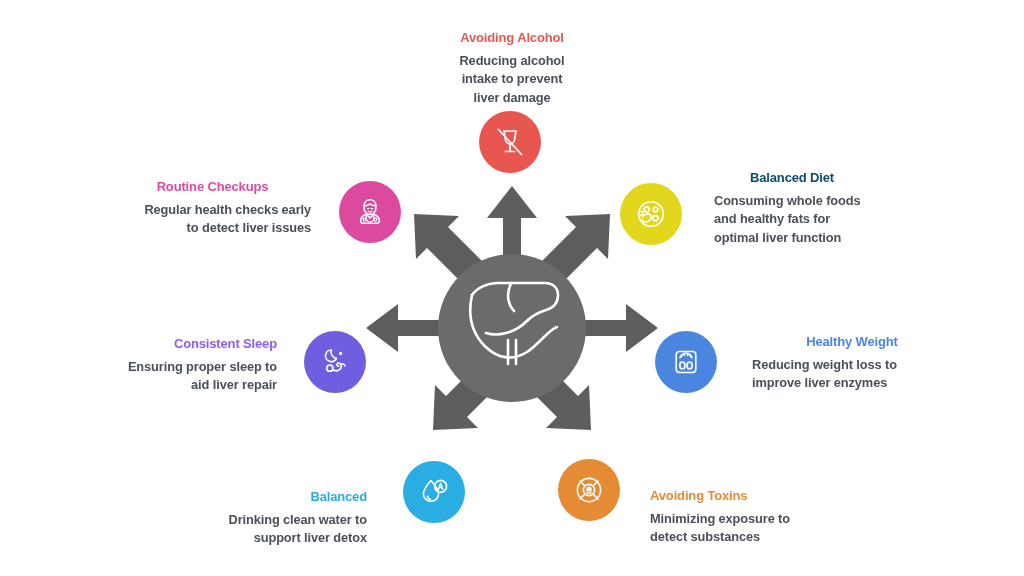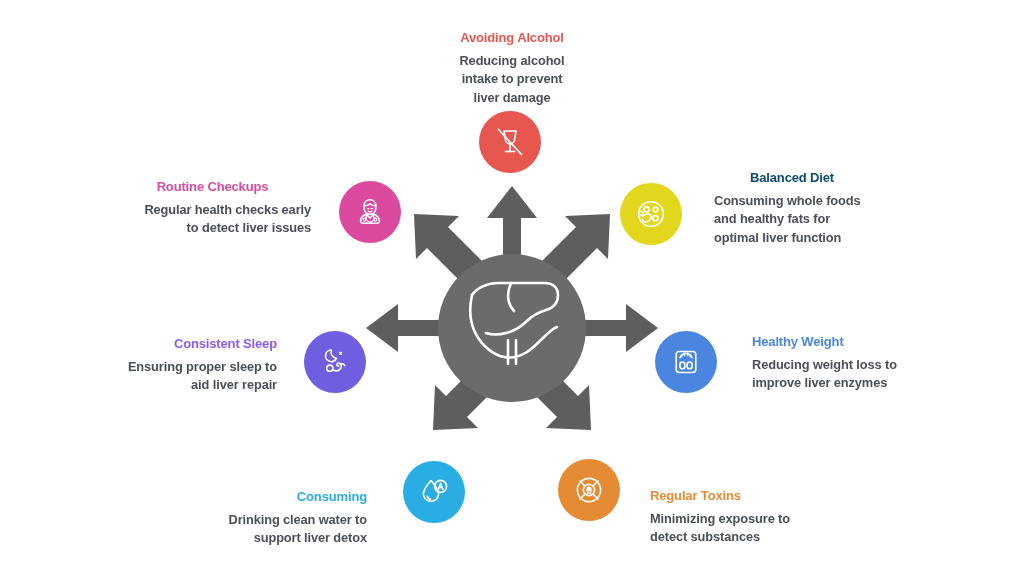--- a/index.html
+++ b/index.html
@@ -131,42 +131,42 @@
   <div class="node-icon" style="left:655px; top:331px; background:#4a86e0;">
     <svg width="34" height="34" viewBox="0 0 34 34" fill="none" stroke="#ffffff" stroke-width="1.6" stroke-linecap="round" stroke-linejoin="round">
       <rect x="7.2" y="6.5" width="19.6" height="21" rx="3.2"></rect>
       <path d="M11 12.6 c1.4 -3 3.4 -4.4 6 -4.4 c2.6 0 4.6 1.4 6 4.4"></path>
       <path d="M12.6 11.6 v-1.8 M15.4 10.5 v-1.9 M18.6 10.5 v-1.9 M21.4 11.6 v-1.8"></path>
       <ellipse cx="13.4" cy="20.4" rx="2.6" ry="3.4"></ellipse>
       <ellipse cx="20.6" cy="20.4" rx="2.6" ry="3.4"></ellipse>
     </svg>
   </div>
   <div class="node-text right" style="left:752px; top:334px; width:200px;">
-    <div class="node-title" style="color:#4a86e0;">Healthy Weight</div>
+    <div class="node-title" style="color:#4a86e0;text-align:center;">Healthy Weight</div>
     <div class="node-desc">Reducing weight loss to
 improve liver enzymes</div>
   </div>
 
   <div class="node-icon" style="left:558px; top:459px; background:#e58b33;">
     <svg width="34" height="34" viewBox="0 0 34 34" fill="none" stroke="#ffffff" stroke-width="1.6" stroke-linecap="round" stroke-linejoin="round">
       <circle cx="17" cy="17" r="11.6"></circle>
       <circle cx="17" cy="17" r="5.6"></circle>
       <path d="M8 8 l5 5 M26 8 l-5 5 M8 26 l5 -5 M26 26 l-5 -5"></path>
       <path d="M14.3 16.4 a2.7 3 0 0 1 5.4 0 v1.7 h-5.4 Z" fill="#ffffff" stroke="none"></path>
       <path d="M15.3 19 v1.4 M17 19 v1.6 M18.7 19 v1.4" stroke-width="1.3"></path>
     </svg>
   </div>
   <div class="node-text right" style="left:650px; top:488px; width:200px;">
-    <div class="node-title" style="color:#e58b33;">Regular Toxins</div>
+    <div class="node-title" style="color:#e58b33;">Avoiding Toxins</div>
     <div class="node-desc">Minimizing exposure to
 detect substances</div>
   </div>
 
   <div class="node-text left" style="left:170px; top:489px; width:197px;">
-    <div class="node-title" style="color:#29ade3;">Consuming</div>
+    <div class="node-title" style="color:#29ade3;">Balanced</div>
     <div class="node-desc">Drinking clean water to
 support liver detox</div>
   </div>
   <div class="node-icon" style="left:403px; top:461px; background:#29ade3;">
     <svg width="34" height="34" viewBox="0 0 34 34" fill="none" stroke="#ffffff" stroke-width="1.6" stroke-linecap="round" stroke-linejoin="round">
       <path d="M14 5.5 c4.6 5.2 7.6 9.4 7.6 13.2 c0 4.4 -3.4 7.6 -7.6 7.6
                c-4.2 0 -7.6 -3.2 -7.6 -7.6 c0 -3.8 3 -8 7.6 -13.2 Z"></path>
       <path d="M10.4 21.2 c0.3 1.8 1.5 2.9 3 3.2"></path>
       <circle cx="23.6" cy="11.4" r="6"></circle>
       <path d="M21.4 14.4 l2.2 -6.2 l2.2 6.2 M22.1 12.4 h3"></path>

